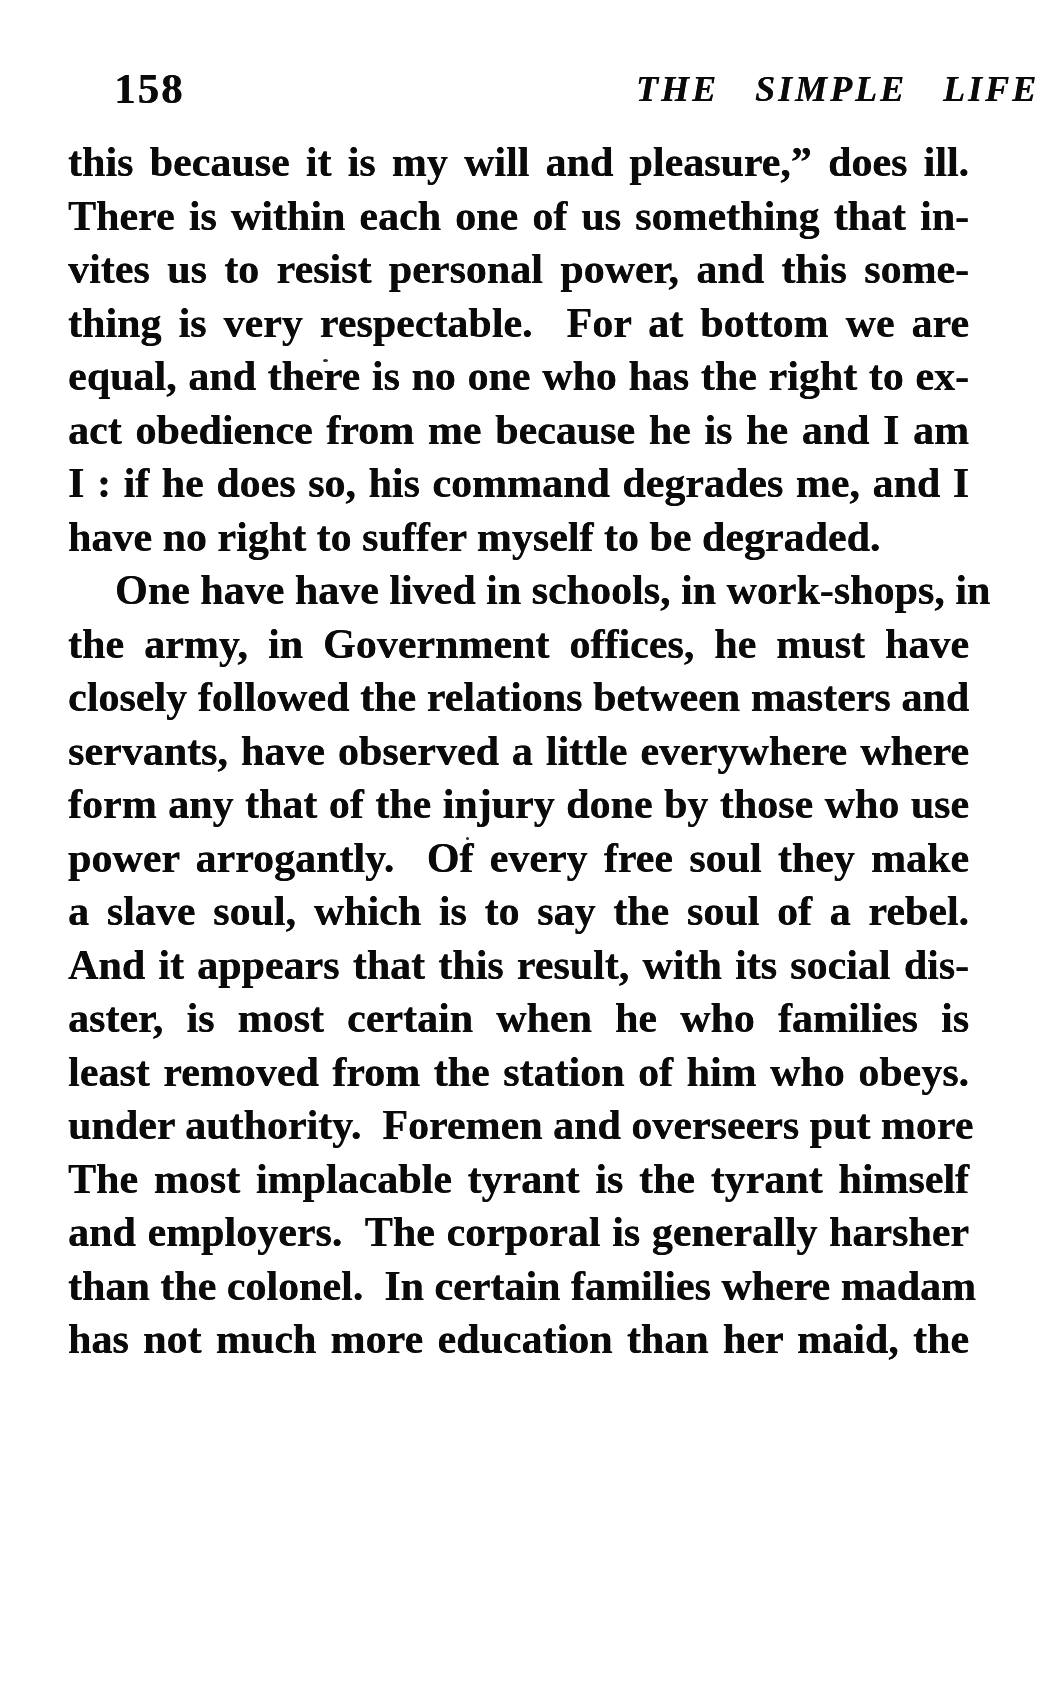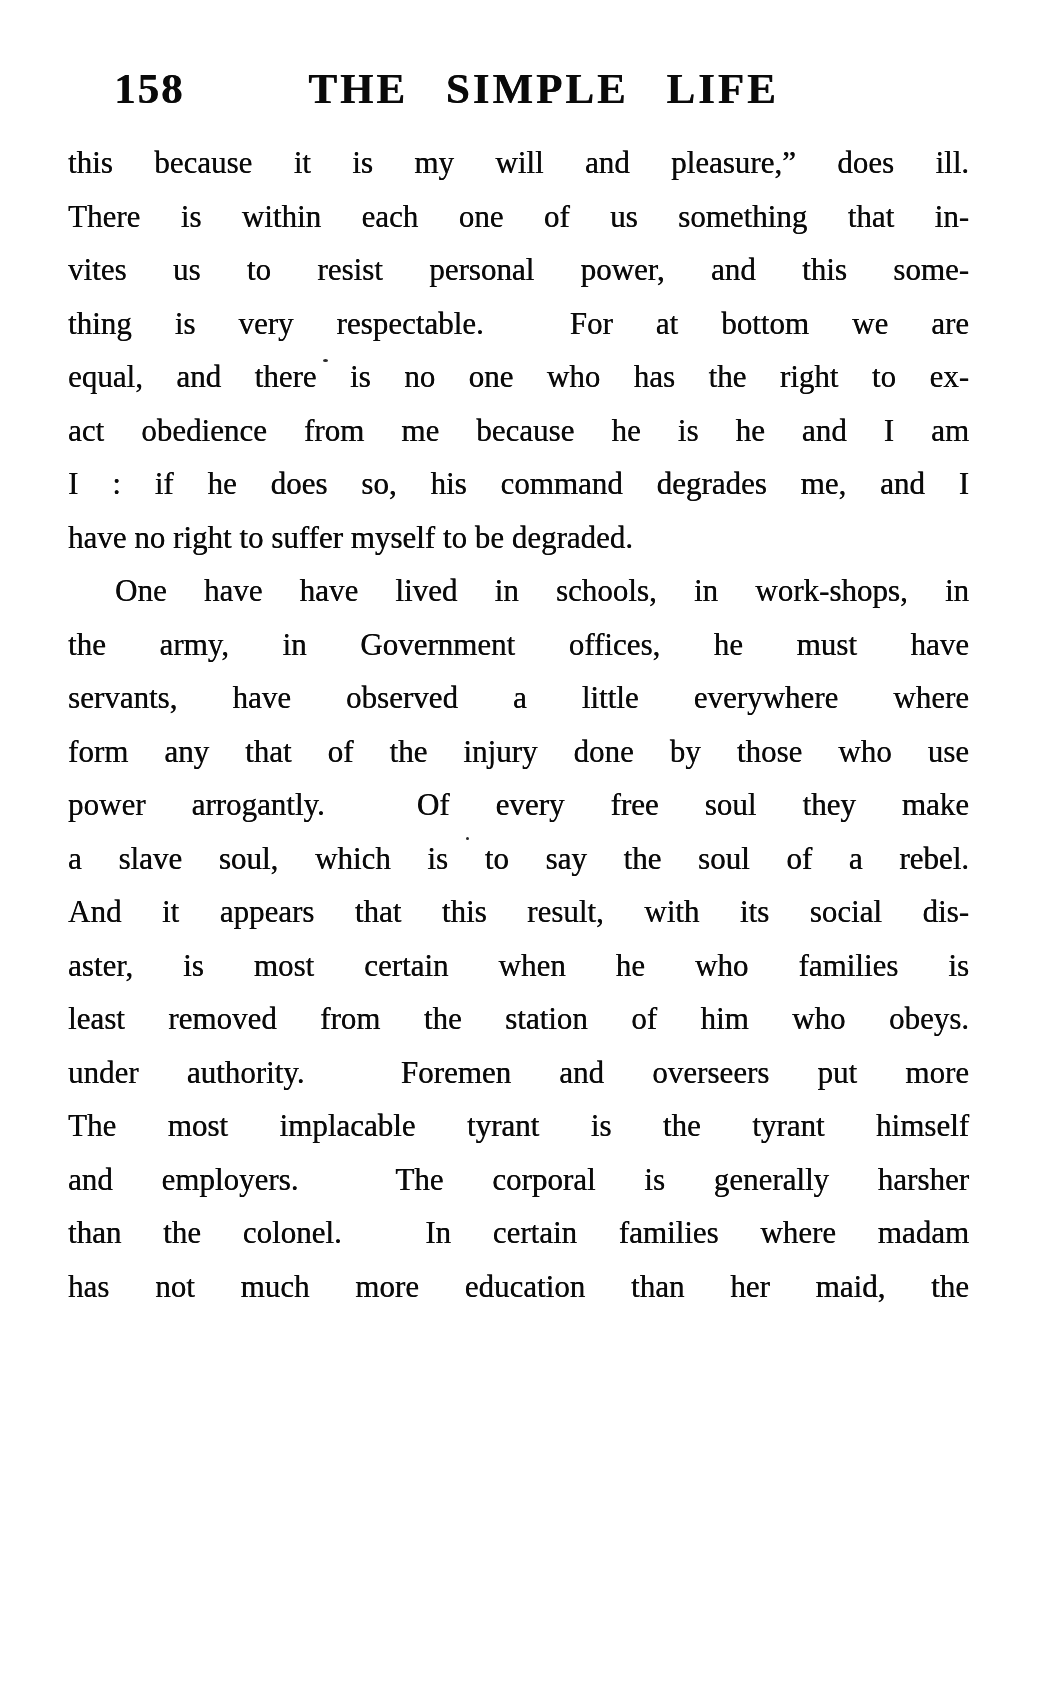--- a/index.html
+++ b/index.html
@@ -32,37 +32,38 @@
     line-height: 50px;
     font-weight: bold;
     letter-spacing: 2px;
     text-shadow: 0.4px 0.4px 0 #111;
   }
   .running-title {
     position: absolute;
     left: 0;
     right: 0;
     top: 0;
-    text-align: center;
-    font-size: 43px;
+    text-align: right;
+    font-size: 36px;
     line-height: 50px;
     font-weight: bold;
     letter-spacing: 3px;
     word-spacing: 24px;
     text-shadow: 0.4px 0.4px 0 #111;
+    font-style: italic;
   }
   .body-text {
     position: absolute;
     left: 68px;
     width: 901px;
     top: 136px;
   }
   .line {
-    font-size: 31px;
-    font-weight: normal;
+    font-size: 42px;
+    font-weight: bold;
     height: 53.5px;
     line-height: 53.5px;
     text-align: justify;
     text-align-last: justify;
     white-space: nowrap;
     text-shadow: 0.35px 0.35px 0 #151515;
   }
   .line.para-end {
     text-align-last: left;
   }
@@ -92,20 +93,21 @@
     <div class="line">There is within each one of us something that in-</div>
     <div class="line">vites us to resist personal power, and this some-</div>
     <div class="line">thing is very respectable.&nbsp; For at bottom we are</div>
     <div class="line">equal, and there is no one who has the right to ex-</div>
     <div class="line">act obedience from me because he is he and I am</div>
     <div class="line">I : if he does so, his command degrades me, and I</div>
     <div class="line para-end">have no right to suffer myself to be degraded.</div>
 
     <div class="line indent">One have have lived in schools, in work-shops, in</div>
     <div class="line">the army, in Government offices, he must have</div>
+    <div class="line">closely followed the relations between masters and</div>
     <div class="line">servants, have observed a little everywhere where</div>
     <div class="line">form any that of the injury done by those who use</div>
     <div class="line">power arrogantly.&nbsp; Of every free soul they make</div>
     <div class="line">a slave soul, which is to say the soul of a rebel.</div>
     <div class="line">And it appears that this result, with its social dis-</div>
     <div class="line">aster, is most certain when he who families is</div>
     <div class="line">least removed from the station of him who obeys.</div>
     <div class="line">under authority.&nbsp; Foremen and overseers put more</div>
     <div class="line">The most implacable tyrant is the tyrant himself</div>
     <div class="line">and employers.&nbsp; The corporal is generally harsher</div>

